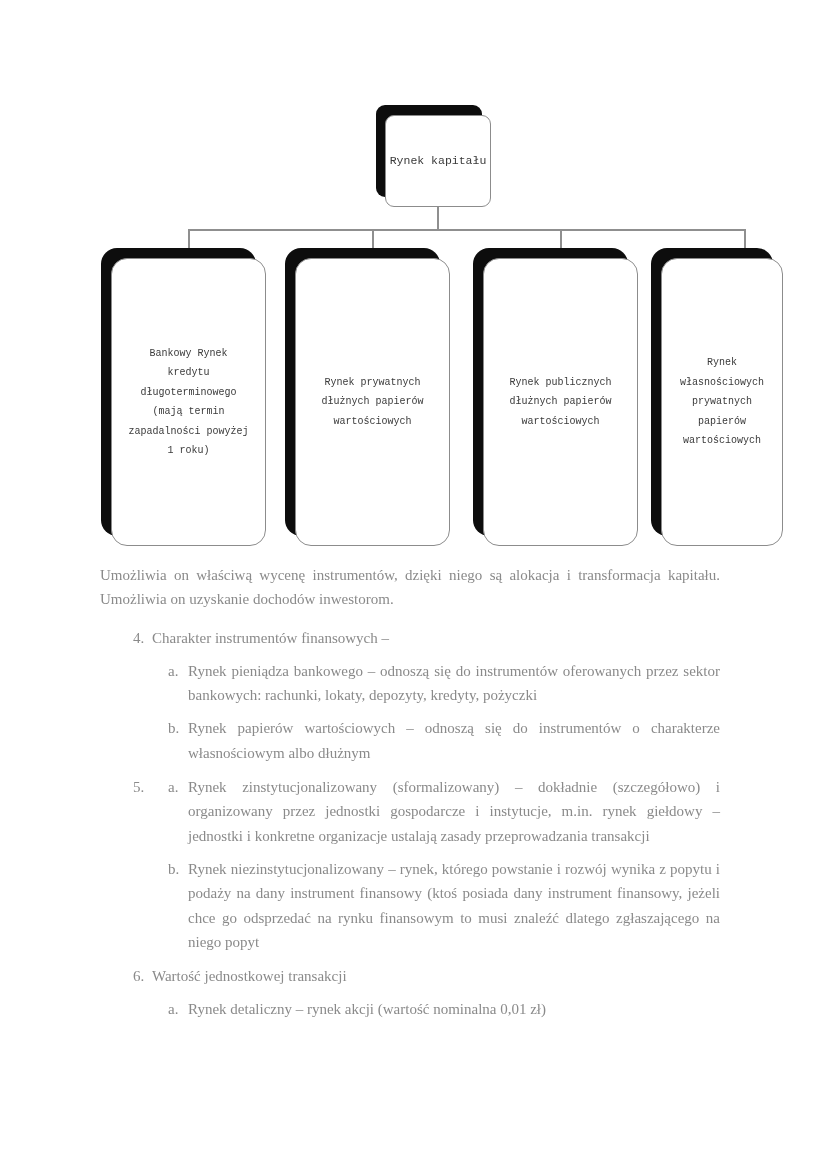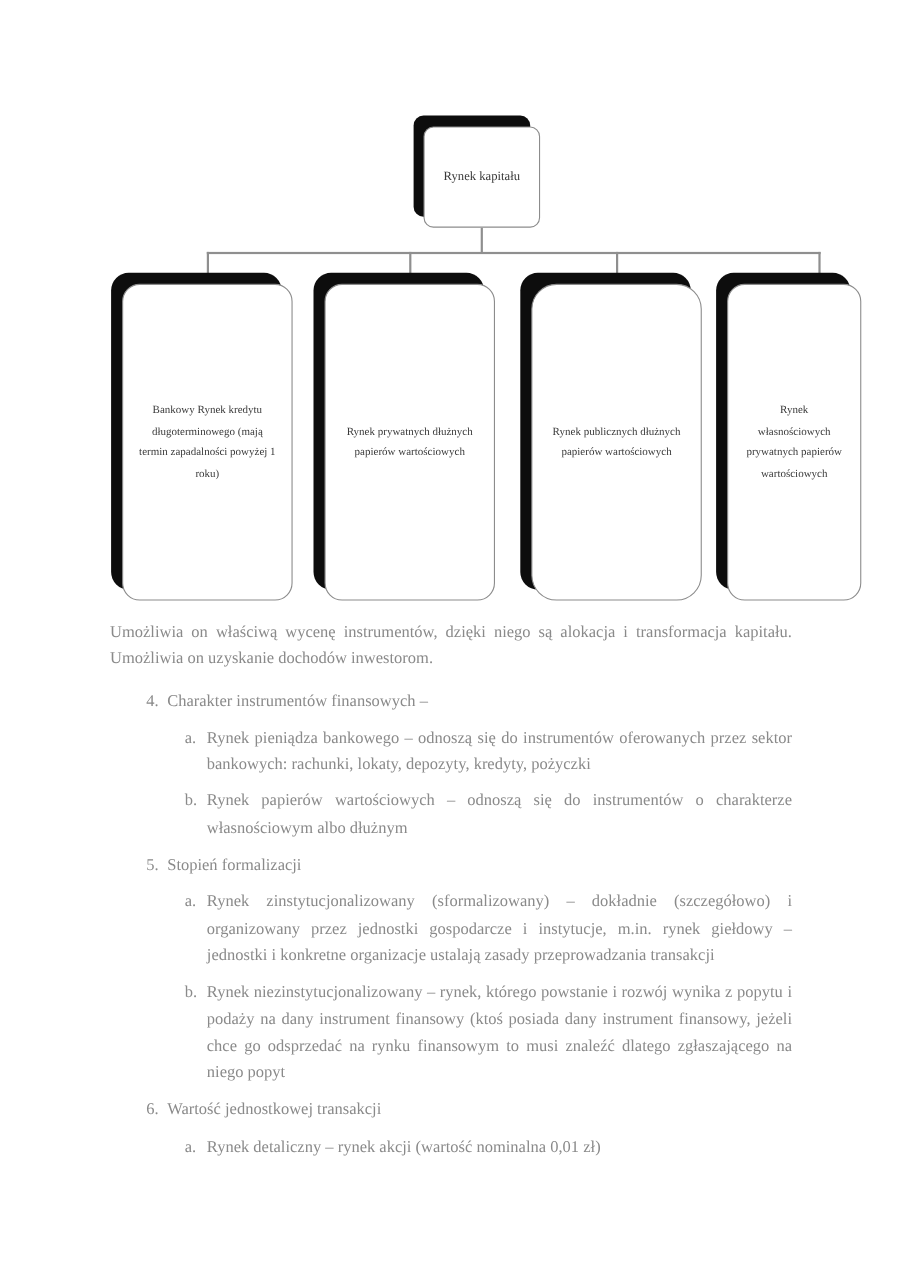--- a/index.html
+++ b/index.html
@@ -35,21 +35,21 @@
   .node {
     position: absolute;
     box-sizing: border-box;
     background: #ffffff;
     border: 1.6px solid #8c8c8c;
     border-radius: 12px;
     display: flex;
     align-items: center;
     justify-content: center;
     text-align: center;
-    font-family: Liberation Serif, serif;
+    font-family: Liberation Mono, monospace;
     color: #3a3a3a;
     z-index: 3;
     filter: blur(0.55px);
   }
 
   
   .shadow {
     position: absolute;
     background: #0d0d0d;
     border-radius: 12px;
@@ -87,21 +87,21 @@
   }
   .shadow-child {
     top: 153px;
     width: 155px;
     height: 288px;
     border-radius: 16px;
   }
 
   .c1 { left: 16px; }  .s1 { left: 6px; }
   .c2 { left: 200px; } .s2 { left: 190px; }
-  .c3 { left: 388px; border-radius: 23px; } .s3 { left: 378px; }
+  .c3 { left: 388px; } .s3 { left: 378px; }
   .c4 { left: 566px; width: 122px; } .s4 { left: 556px; width: 122px; }
 
   .node-child .label {
     display: block;
     width: 100%;
   }
 
   
   .conn {
     position: absolute;
@@ -241,21 +241,20 @@
           </li>
           <li>
             <span class="marker">b.</span>
             <span class="txt">Rynek papierów wartościowych – odnoszą się do instrumentów o charakterze własnościowym albo dłużnym</span>
           </li>
         </ol>
       </li>
 
       <li>
         <span class="marker">5.</span>
-        <span class="item-title">Stopień formalizacji</span>
         <ol class="level2">
           <li>
             <span class="marker">a.</span>
             <span class="txt">Rynek zinstytucjonalizowany (sformalizowany) – dokładnie (szczegółowo) i organizowany przez jednostki gospodarcze i instytucje, m.in. rynek giełdowy – jednostki i konkretne organizacje ustalają zasady przeprowadzania transakcji</span>
           </li>
           <li>
             <span class="marker">b.</span>
             <span class="txt">Rynek niezinstytucjonalizowany – rynek, którego powstanie i rozwój wynika z popytu i podaży na dany instrument finansowy (ktoś posiada dany instrument finansowy, jeżeli chce go odsprzedać na rynku finansowym to musi znaleźć dlatego zgłaszającego na niego popyt</span>
           </li>
         </ol>

